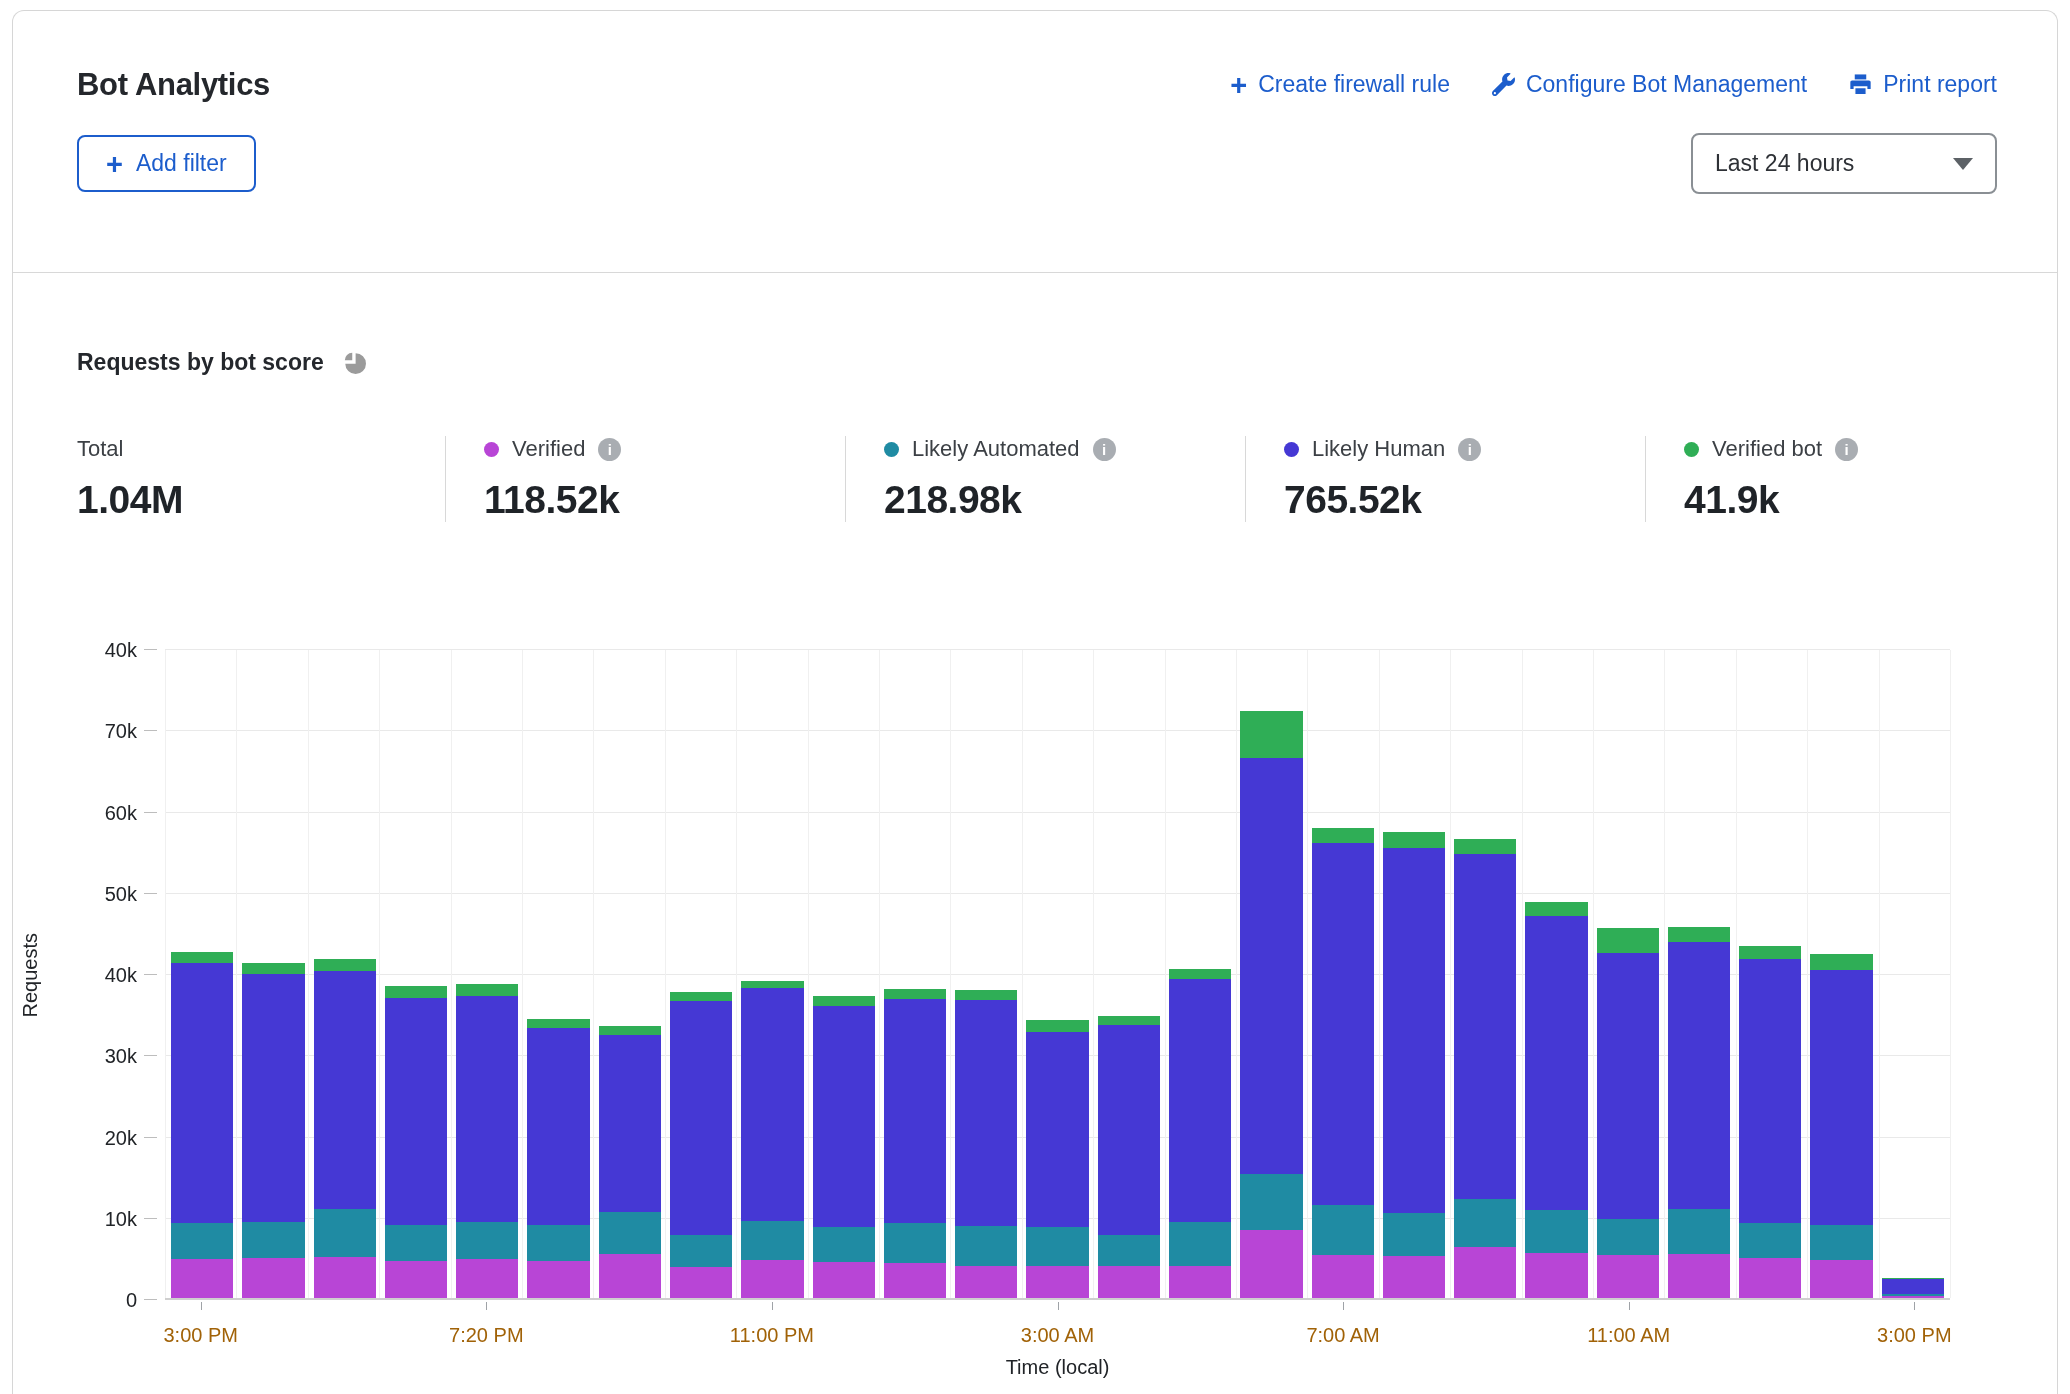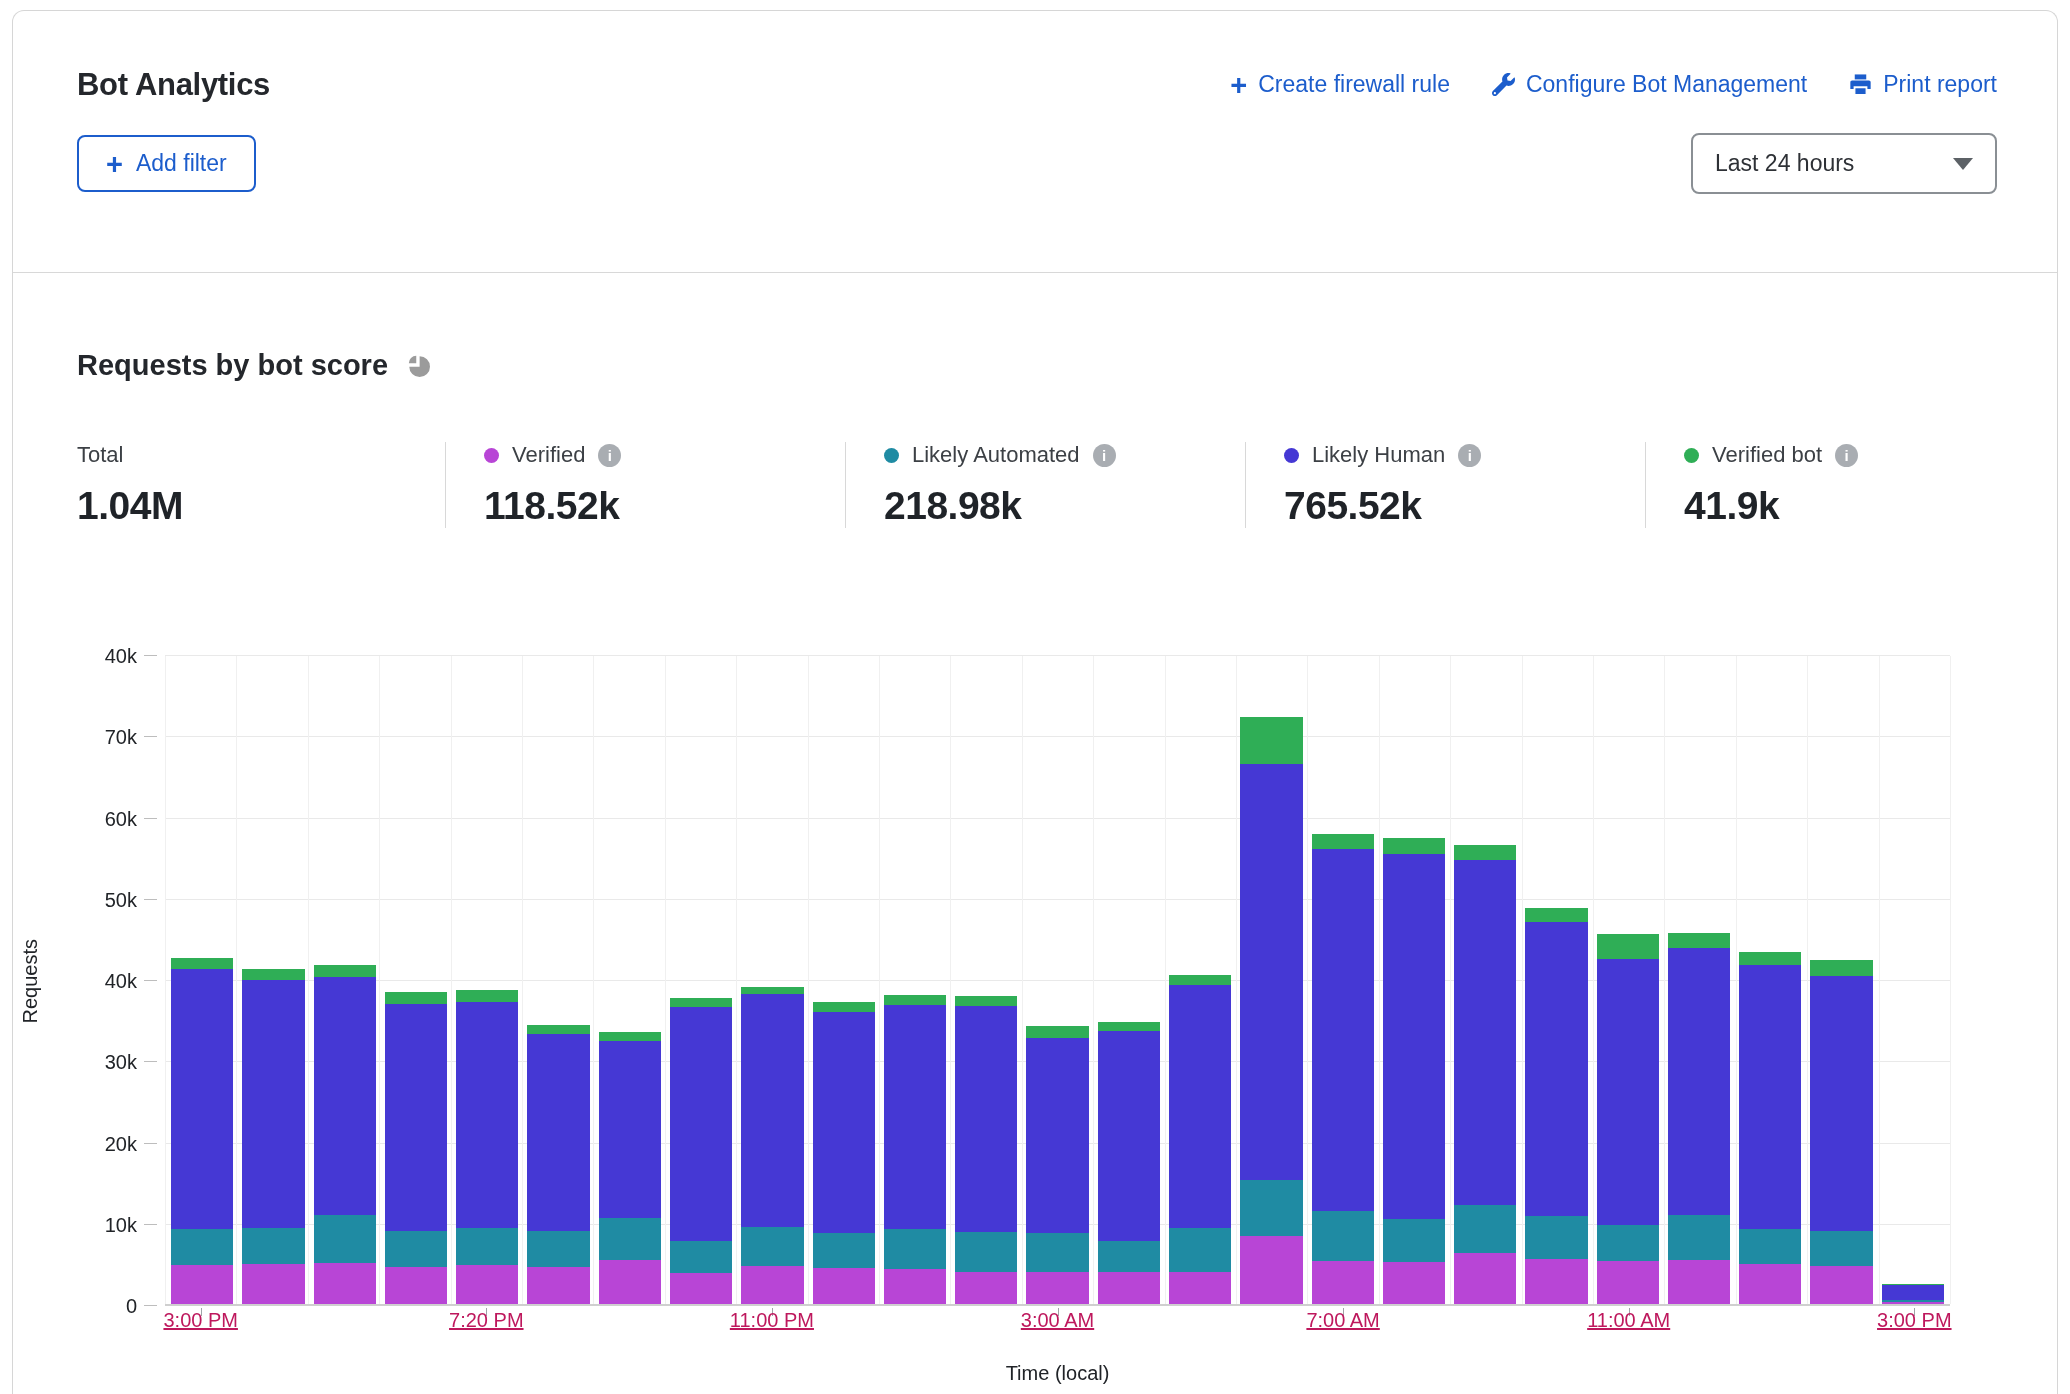--- a/index.html
+++ b/index.html
@@ -29,21 +29,21 @@
   .add-filter .plus-glyph { font-weight:700; }
   .dropdown {
     display:flex; align-items:center; justify-content:space-between; width:306px;
     border:2px solid #8a8f94; border-radius:8px; padding:15px 22px;
     font-size:23px; color:#2e3136; background:#fff; cursor:pointer;
   }
   .caret { width:0; height:0; border-left:10px solid transparent; border-right:10px solid transparent; border-top:12px solid #5c6166; }
   .divider { border-top:1px solid #d8d8d8; }
   
   .section-title-row { display:flex; align-items:center; gap:17px; padding:76px 64px 0; }
-  .section-title { font-size:29px; font-weight:700; margin:0; color:#24272c; }
+  .section-title { font-size:23px; font-weight:700; margin:0; color:#24272c; }
   
   .stats { display:flex; padding:60px 64px 0; }
   .stat { padding-right:20px; }
   .stat-total { width:368px; }
   .stat-mid { width:400px; }
   .stat + .stat { border-left:1px solid #d8d8d8; padding-left:38px; }
   .stat-label { display:flex; align-items:center; gap:13px; font-size:22px; color:#3c4045; }
   .dot { width:15px; height:15px; border-radius:50%; flex:0 0 auto; }
   .info {
     width:23px; height:23px; border-radius:50%; background:#a9adb2; color:#fff;
@@ -58,21 +58,21 @@
   .baseline { position:absolute; left:0; right:0; bottom:0; height:2px; background:#cfcfcf; }
   .vgrid { position:absolute; top:0; bottom:2px; width:1px; background:#f0f0f0; }
   .ylab { position:absolute; right:calc(100% + 28px); font-size:20px; color:#212428; transform:translateY(50%); }
   .ytick { position:absolute; right:calc(100% + 8px); width:13px; height:1px; background:#bdbdbd; }
   .bars { position:absolute; left:0; right:0; top:0; bottom:2px; display:flex; align-items:flex-end; gap:9px; padding:0 6px; }
   .bar { flex:1 1 0; display:flex; flex-direction:column; justify-content:flex-end; min-width:0; }
   .seg { width:100%; }
   .yaxis-title { position:absolute; left:-146px; top:0; bottom:0; display:flex; align-items:center; }
   .yaxis-title span { writing-mode:vertical-rl; transform:rotate(180deg); font-size:20px; color:#212428; }
   .xlabels { position:relative; height:44px; }
-  .xlab { position:absolute; top:3px; transform:translateX(-50%); font-size:20px; color:#be185d; white-space:nowrap;text-decoration:underline; }
+  .xlab { position:absolute; top:24px; transform:translateX(-50%); font-size:20px; color:#a16207; white-space:nowrap; }
   .xtick { position:absolute; top:2px; width:1px; height:8px; background:#9fa3a7; }
   .xaxis-title { text-align:center; margin-top:12px; font-size:20px; color:#212428; }
 </style>
 </head>
 <body>
 
 <div class="card">
 
   <div class="header-row">
     <h1 class="page-title">Bot Analytics</h1>

